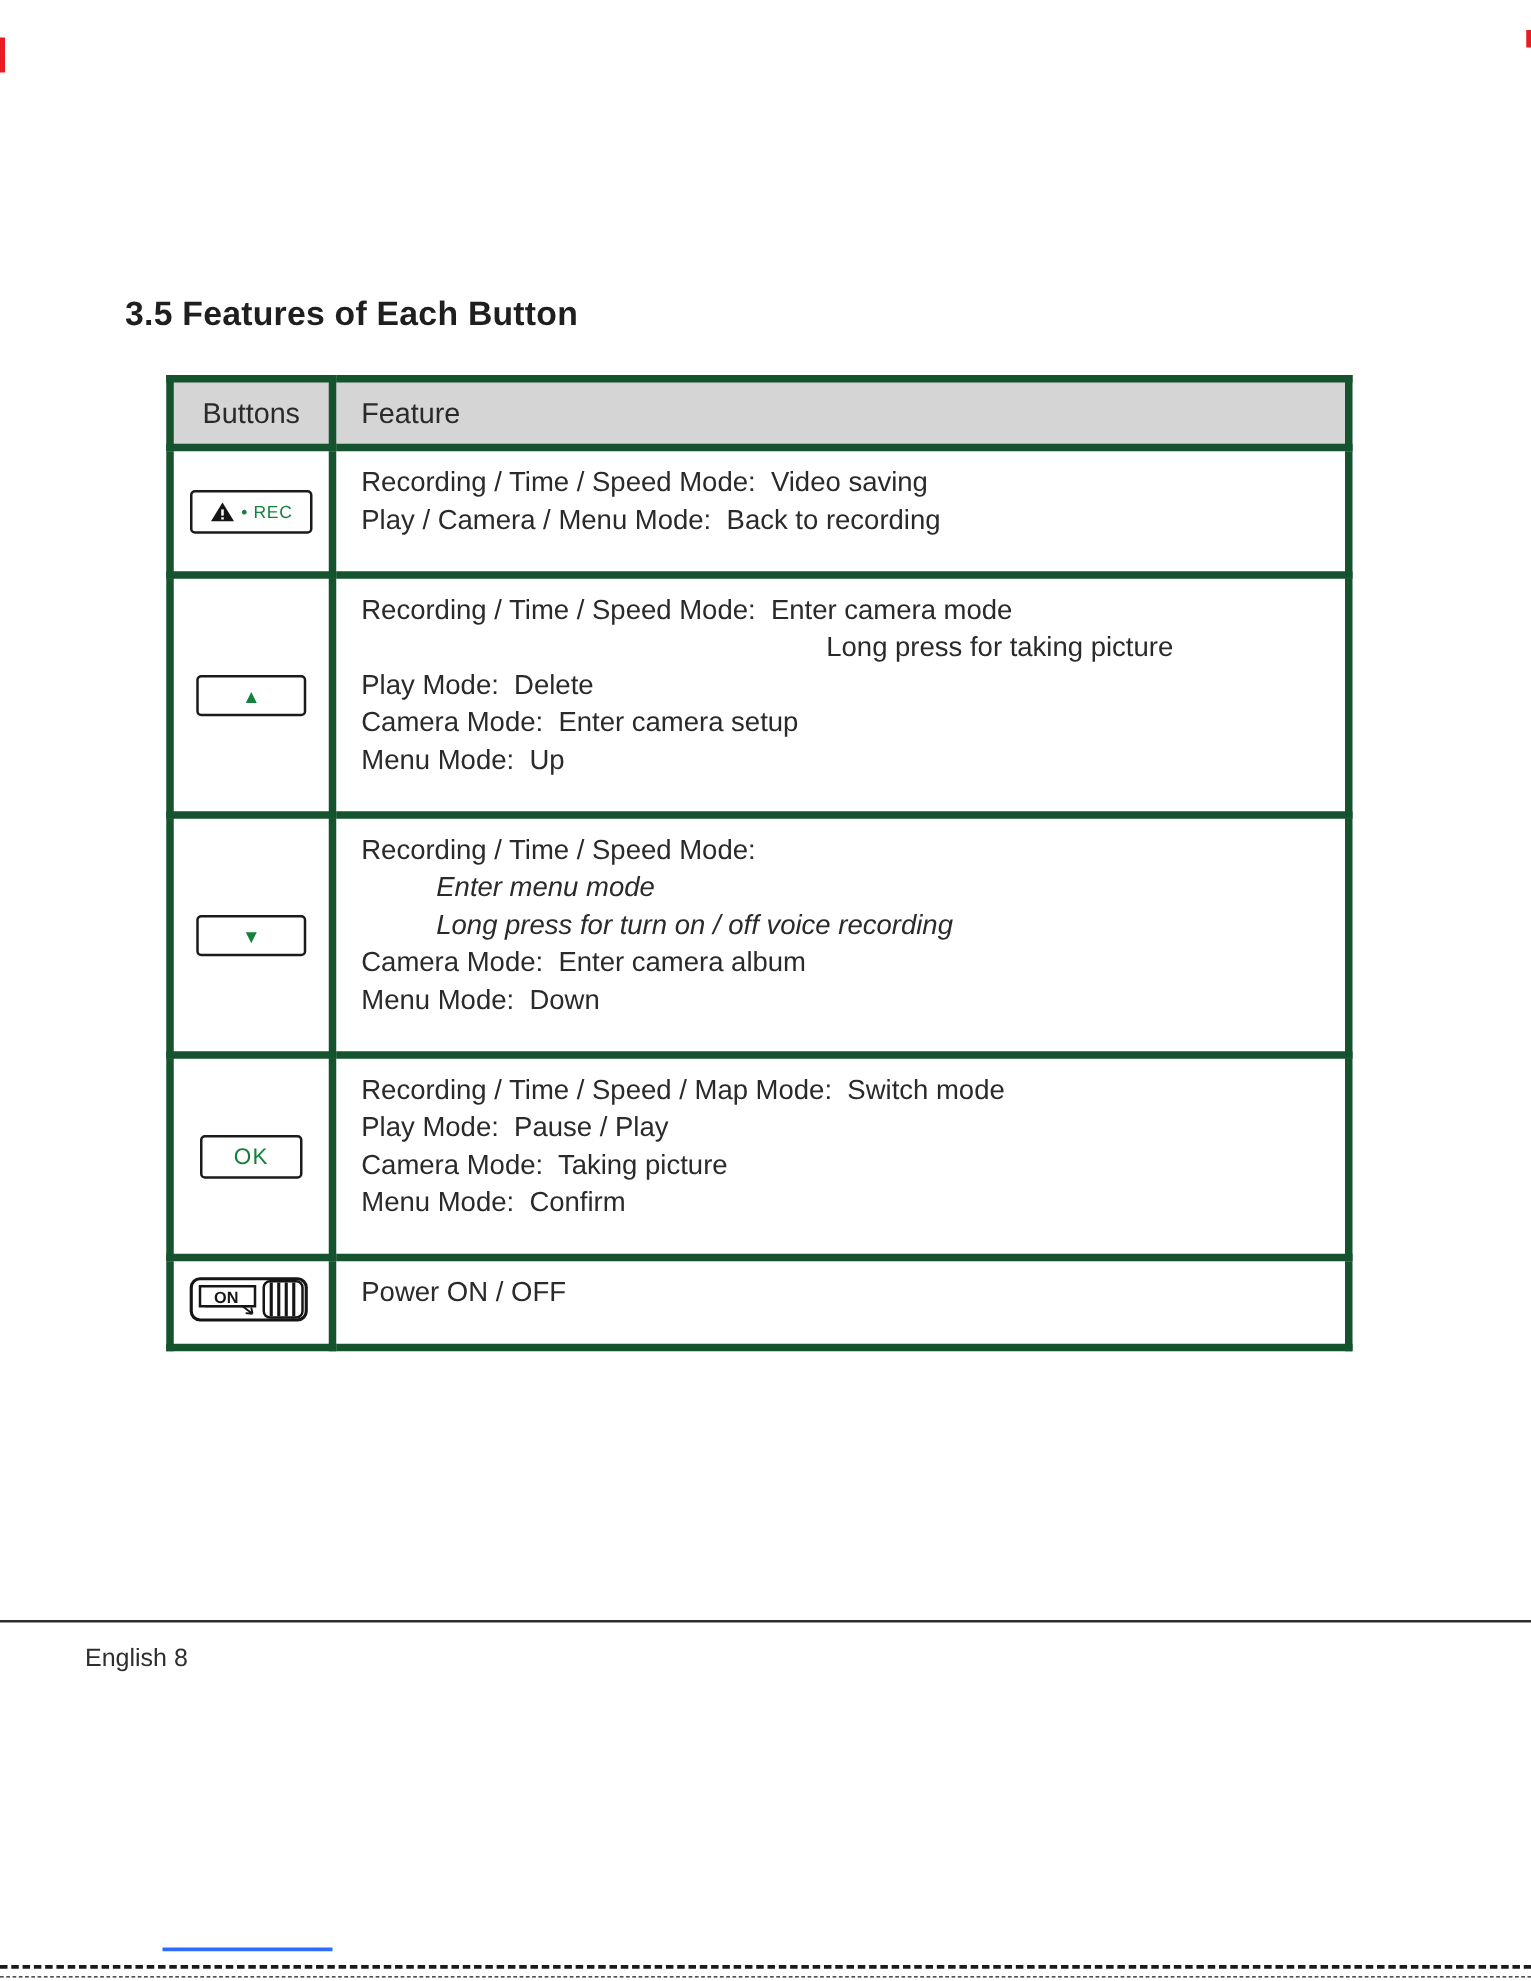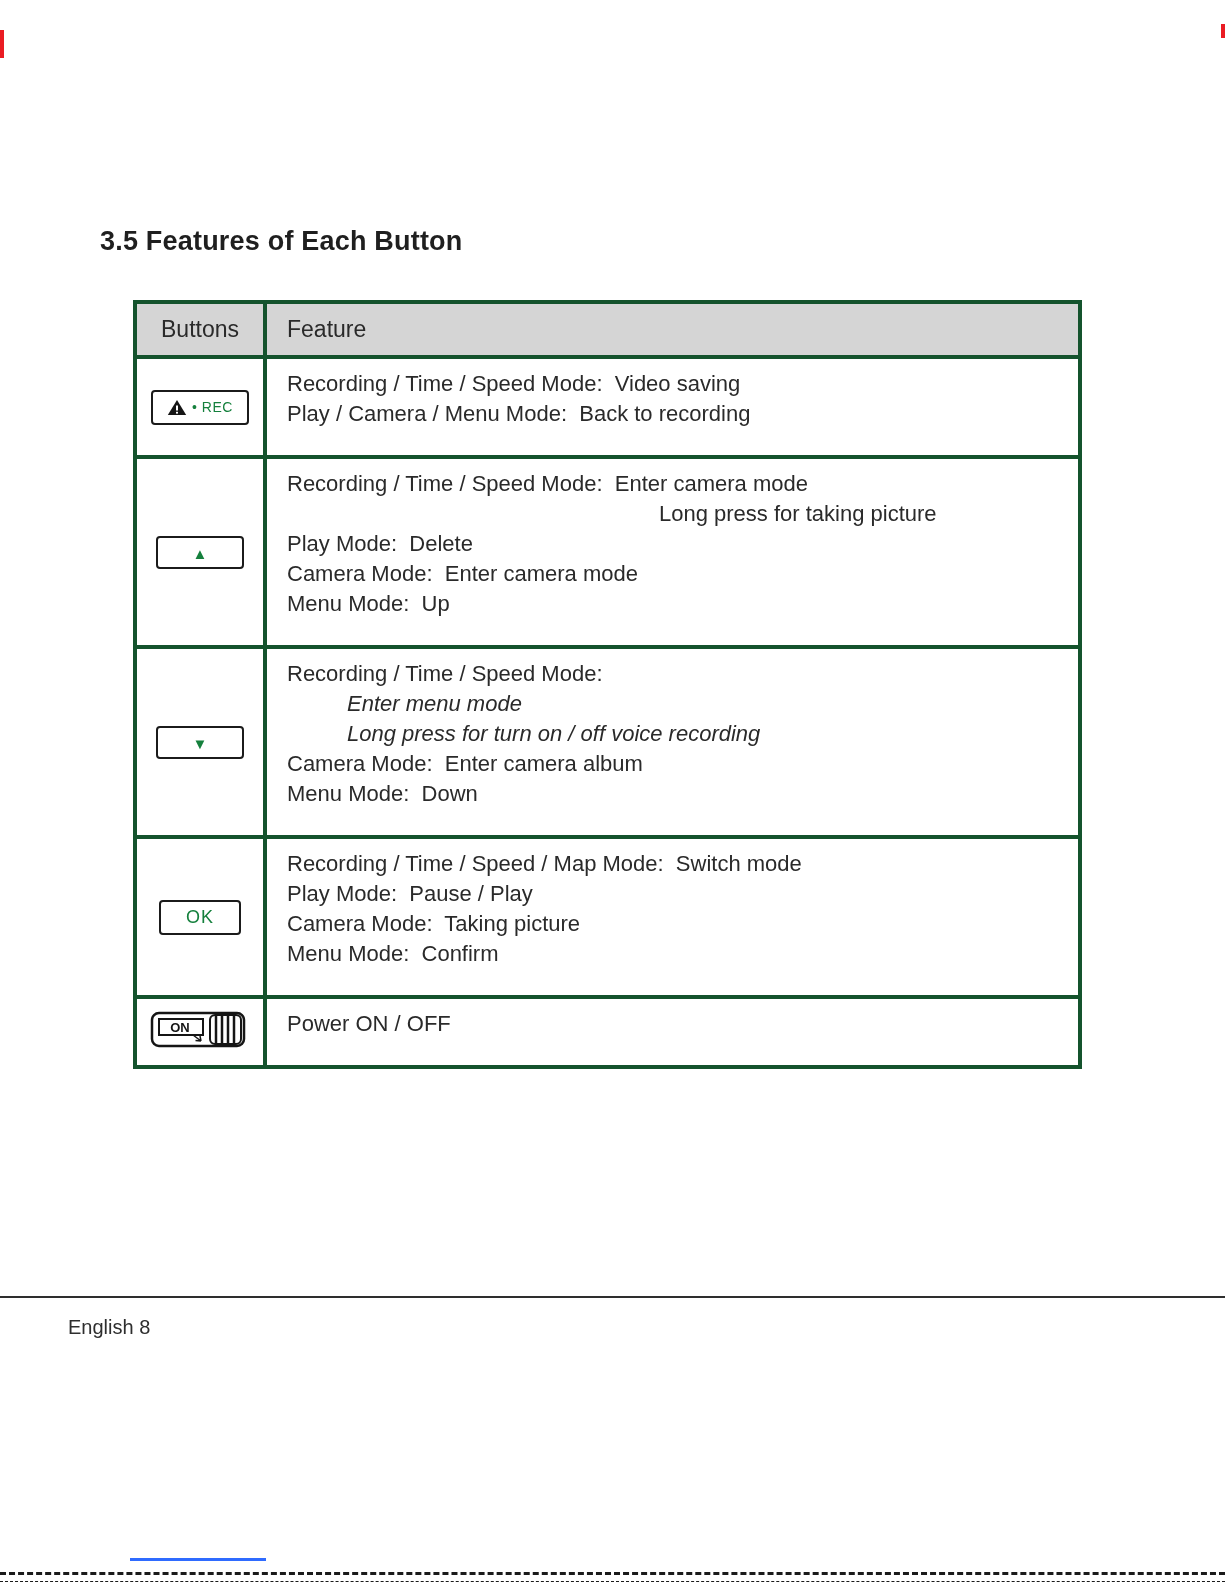--- a/index.html
+++ b/index.html
@@ -12,37 +12,37 @@
     color: #262626;
     overflow: hidden;
   }
 
   
   .red-mark-left  { position: absolute; left: 0; top: 30px; width: 4px; height: 28px; background: #ea1c23; }
   .red-mark-right { position: absolute; left: 1221px; top: 24px; width: 4px; height: 14px; background: #ea1c23; }
 
   .page-title {
     position: absolute;
-    left: 100px; top: 226px;
+    left: 100px; top: 236px;
     font-size: 27px;
     font-weight: bold;
     color: #1f1f1f;
     letter-spacing: 0.2px;
   }
 
   table.btn-table {
     position: absolute;
     left: 133px; top: 300px;
     width: 949px;
     border-collapse: collapse;
     table-layout: fixed;
   }
   .col-buttons { width: 130px; }
   .btn-table th, .btn-table td {
-    border: 4px solid #14532d;
+    border: 6px solid #14532d;
   }
   .btn-table thead tr { height: 55px; }
   .btn-table th {
     background: #d5d5d5;
     font-size: 23px;
     font-weight: normal;
     color: #2a2a2a;
   }
   th.th-buttons { text-align: center; }
   th.th-feature { text-align: left; padding-left: 20px; }
@@ -152,21 +152,21 @@
     <tr class="r2">
       <td class="cell-button">
         <span class="key key-up">
           <span>▲</span>
         </span>
       </td>
       <td class="cell-feature">
         <div class="line">Recording / Time / Speed Mode:  Enter camera mode</div>
         <div class="line indent-deep">Long press for taking picture</div>
         <div class="line">Play Mode:  Delete</div>
-        <div class="line">Camera Mode:  Enter camera mode</div>
+        <div class="line">Camera Mode:  Enter camera setup</div>
         <div class="line">Menu Mode:  Up</div>
       </td>
     </tr>
 
     <tr class="r3">
       <td class="cell-button">
         <span class="key key-down">
           <span>▼</span>
         </span>
       </td>

